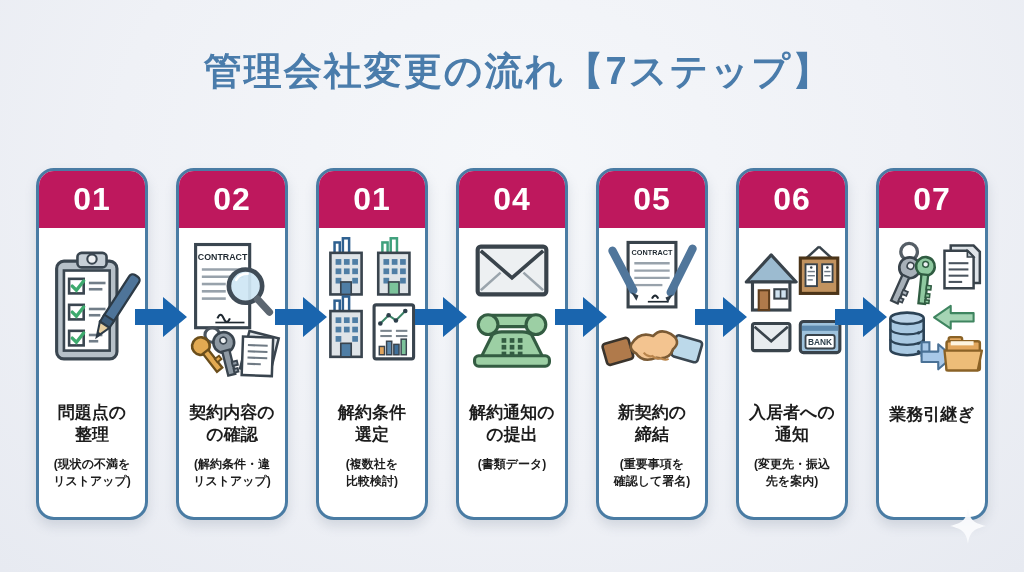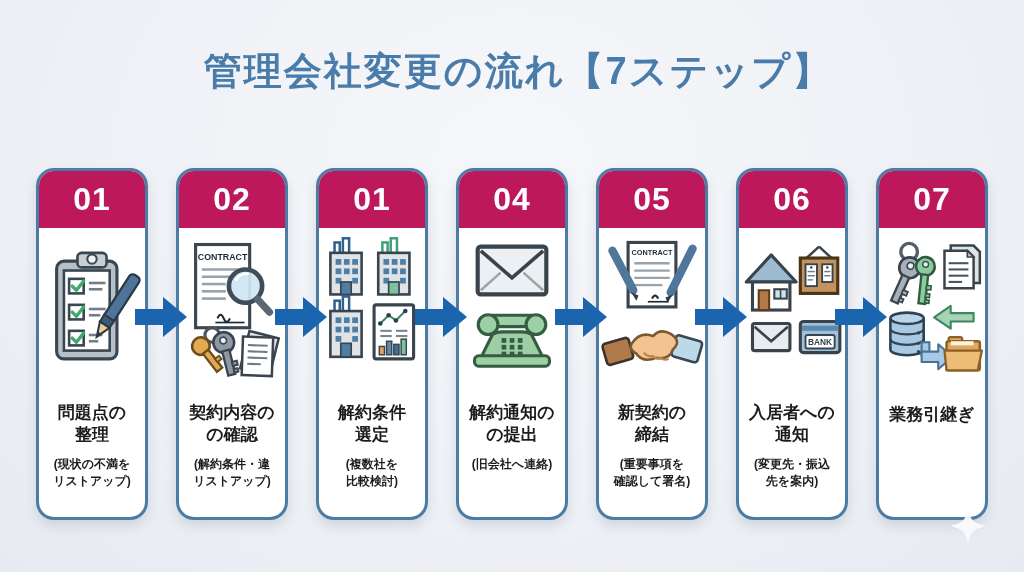--- a/index.html
+++ b/index.html
@@ -275,21 +275,21 @@
                 <rect x="47.8" y="111" width="4.5" height="4.5" fill="#335c42"></rect>
                 <rect x="55.6" y="111" width="4.5" height="4.5" fill="#335c42"></rect>
             </g>
           </svg>
         </div>
         <div class="step-title">
           <span>解約通知の</span>
             <span>の提出</span>
         </div>
         <div class="step-subtitle">
-          <span>(旧会社へ連絡)</span>
+          <span>(書類データ)</span>
         </div>
       </div>
     </div>
 
     <div class="card card-4">
       <div class="card-header">
         <span>05</span>
       </div>
       <div class="card-body">
         <div class="icon-area">

